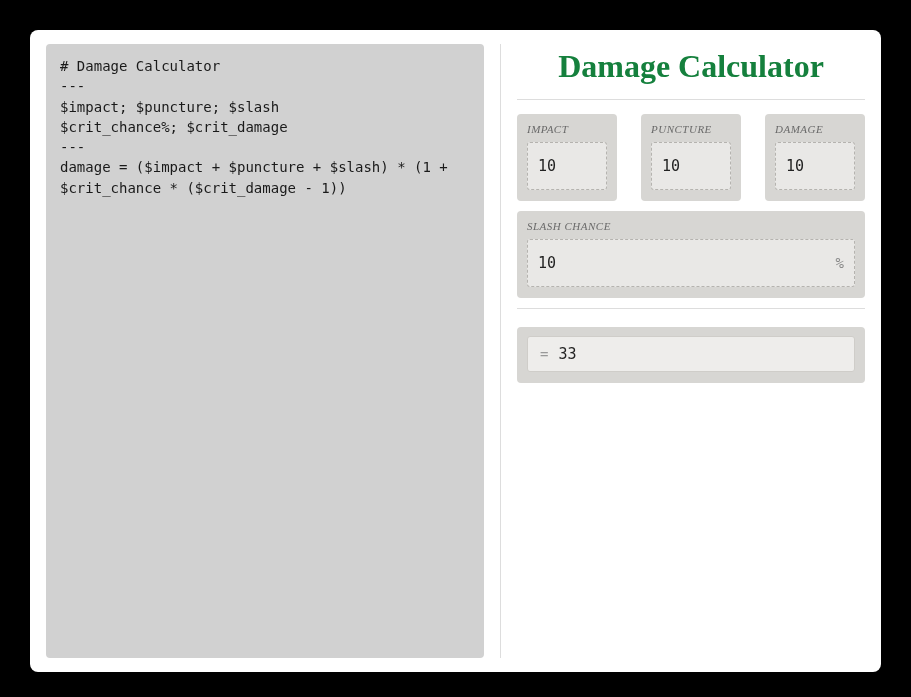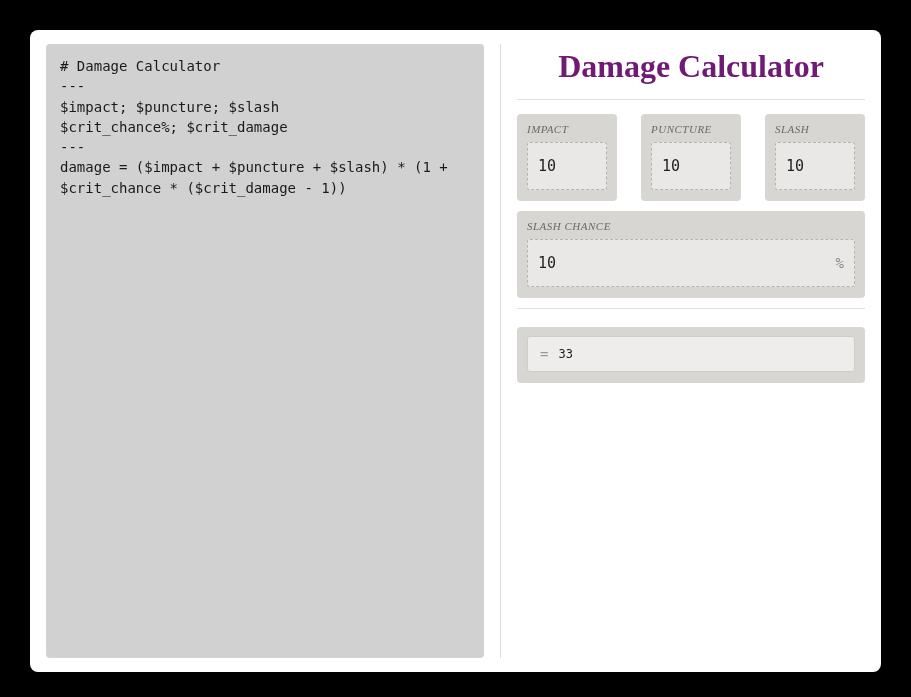--- a/index.html
+++ b/index.html
@@ -45,21 +45,21 @@
     .form-pane {
       flex: 1;
       display: flex;
       flex-direction: column;
     }
     .title {
       font-family: Georgia, "Times New Roman", serif;
       font-size: 32px;
       font-weight: 700;
       text-align: center;
-      color: #701a75;
+      color: #15803d;
       padding: 4px 0 14px 0;
     }
     .hr {
       height: 1px;
       background: #ddd;
       margin-bottom: 14px;
     }
     .inputs-row {
       display: flex;
       gap: 24px;
@@ -123,21 +123,21 @@
       display: flex;
       align-items: center;
       background: #eeedeb;
       border: 1px solid #cfcdc9;
       border-radius: 3px;
       height: 36px;
       padding: 0 12px;
     }
     .output-value {
       font-family: "SFMono-Regular", Menlo, Consolas, monospace;
-      font-size: 12px;
+      font-size: 15px;
       color: #222;
     }
   </style>
 </head>
 <body>
 
 <div class="window">
 
   <textarea class="code-pane" spellcheck="false" style=""># Damage Calculator
 ---
@@ -160,21 +160,21 @@
           <input class="field-input" value="10" style="">
         </div>
       </div>
       <div class="field-card">
         <div class="field-label">PUNCTURE</div>
         <div class="field-input-wrap">
           <input class="field-input" value="10" style="">
         </div>
       </div>
       <div class="field-card">
-        <div class="field-label">SLASH</div>
+        <div class="field-label">DAMAGE</div>
         <div class="field-input-wrap">
           <input class="field-input" value="10" style="">
         </div>
       </div>
     </div>
 
     <div class="inputs-row">
       <div class="field-card">
         <div class="field-label">SLASH CHANCE</div>
         <div class="field-input-wrap">

